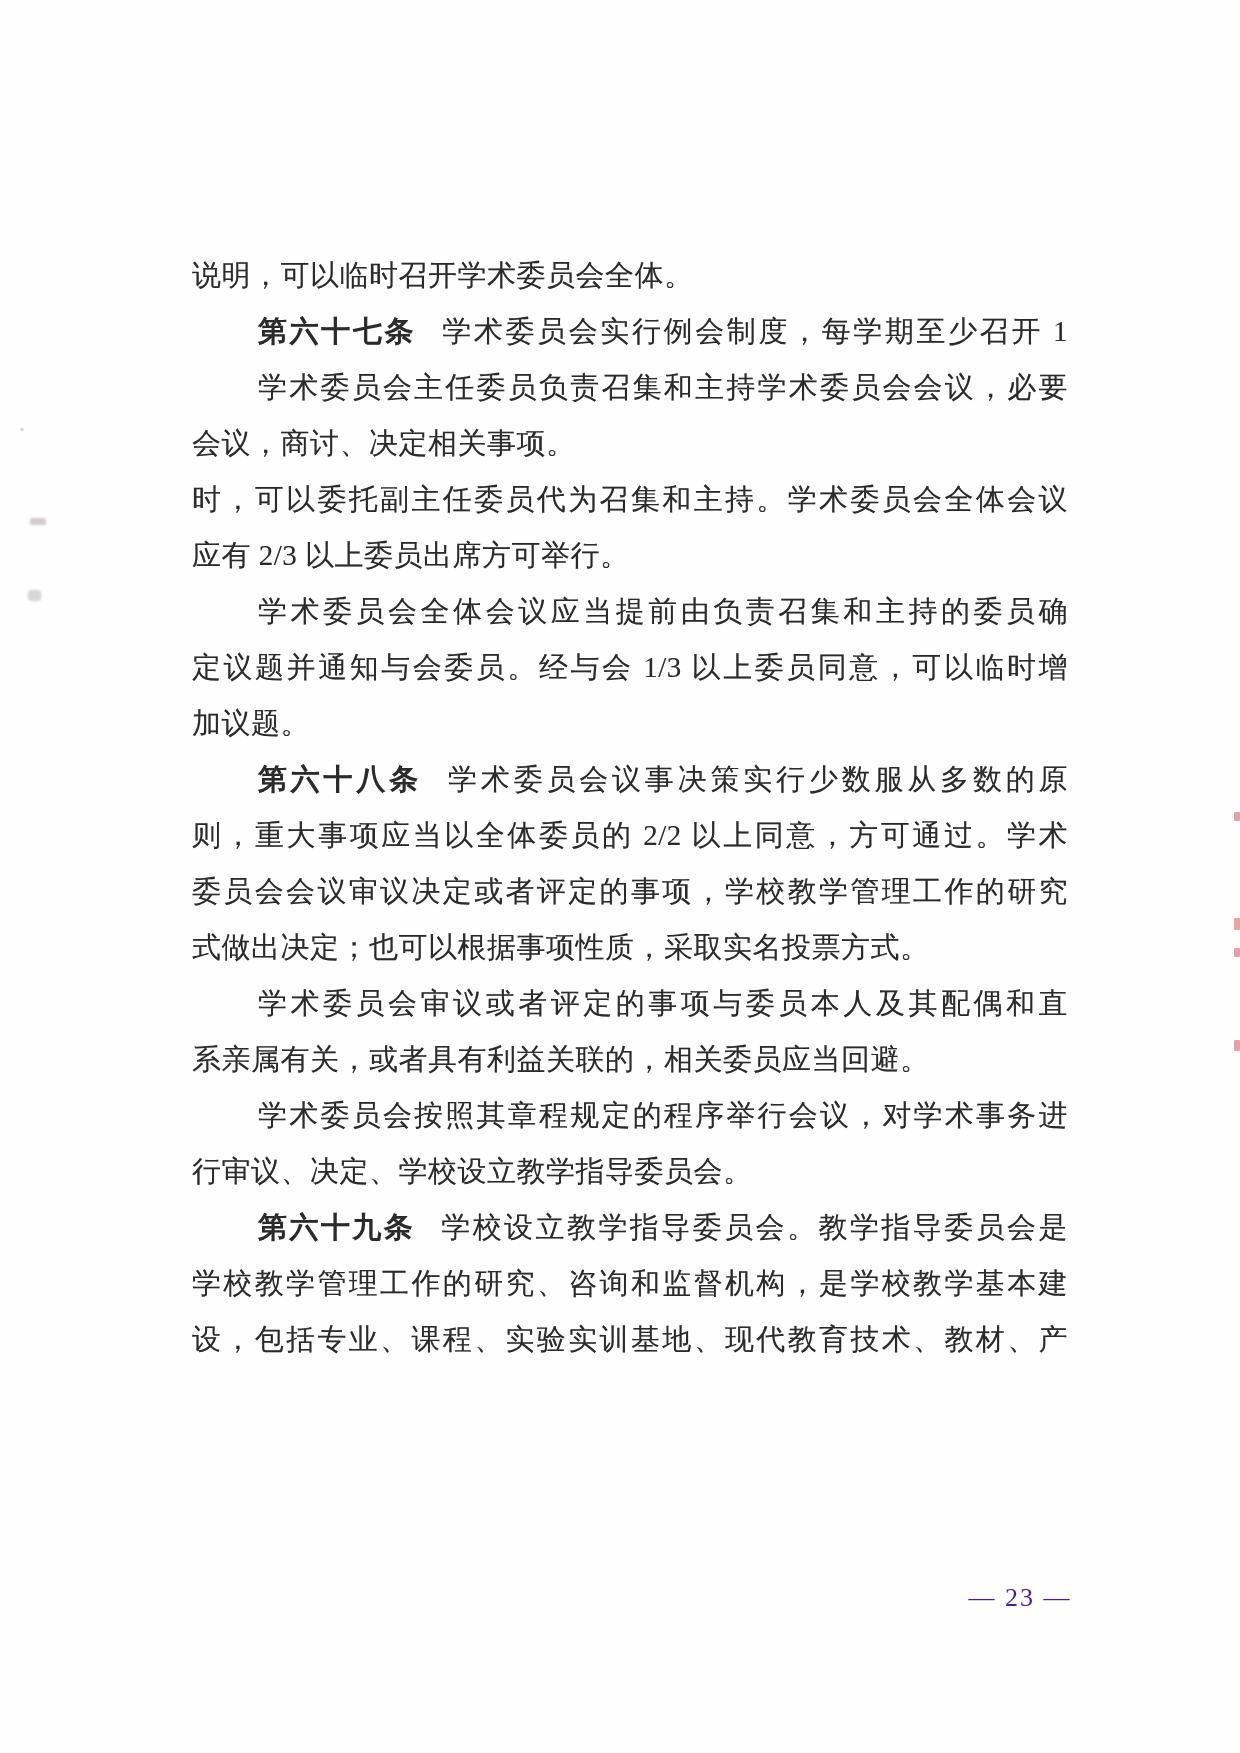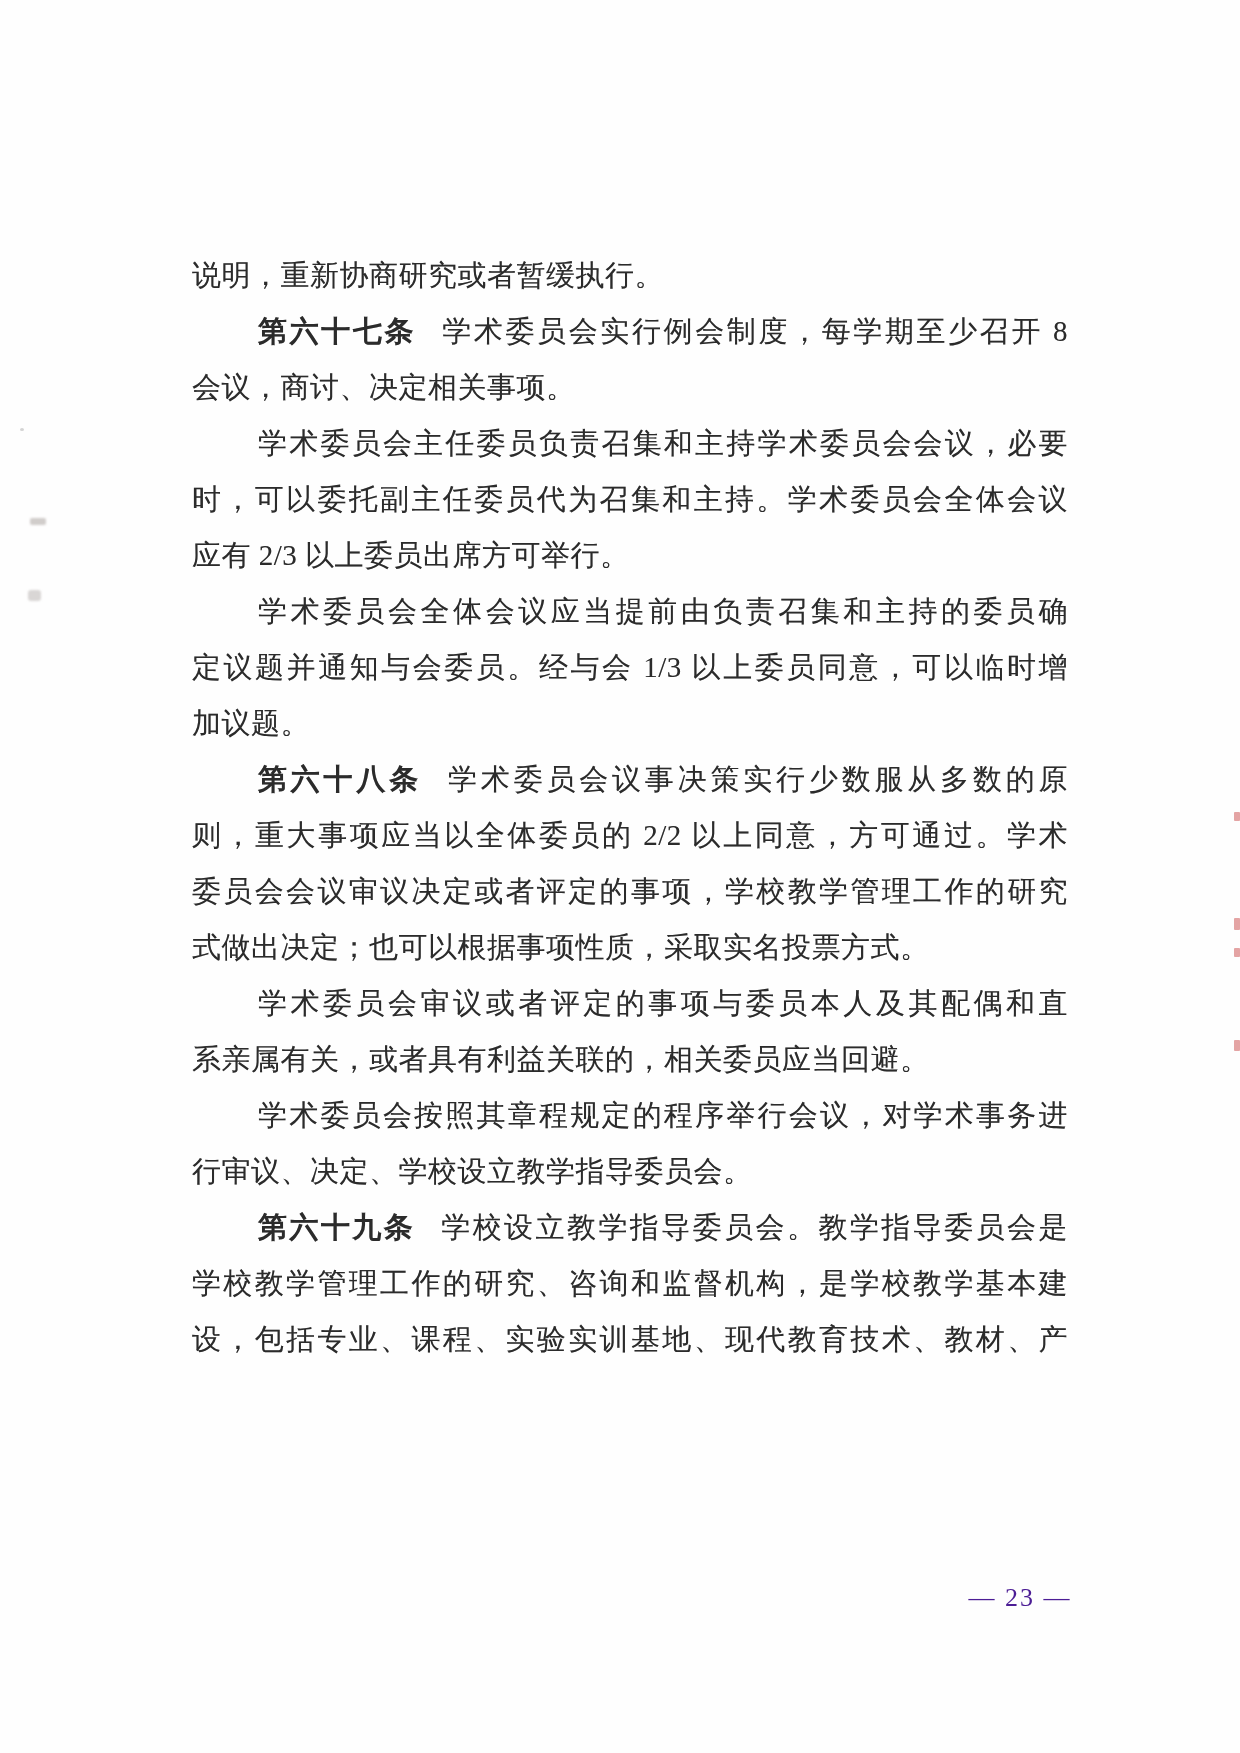--- a/index.html
+++ b/index.html
@@ -90,24 +90,24 @@
   .rd2 { top: 918px; height: 12px; }
   .rd3 { top: 948px; }
   .rd4 { top: 1040px; height: 11px; }
 </style>
 </head>
 <body>
 
 <div class="page">
 
   <div class="textblock">
-    <div class="ln end"><span>说明，重新协商研究或者暂缓执行。</span></div>
-    <div class="ln ind j"><span class="b">第六十七条</span><span>学术委员会实行例会制度，每学期至少召开 8</span></div>
+    <div class="ln end"><span>说明，可以临时召开学术委员会全体。</span></div>
+    <div class="ln ind j"><span class="b">第六十七条</span><span>学术委员会实行例会制度，每学期至少召开 1</span></div>
+    <div class="ln ind j"><span>学术委员会主任委员负责召集和主持学术委员会会议，必要</span></div>
     <div class="ln end"><span>会议，商讨、决定相关事项。</span></div>
-    <div class="ln ind j"><span>学术委员会主任委员负责召集和主持学术委员会会议，必要</span></div>
     <div class="ln j"><span>时，可以委托副主任委员代为召集和主持。学术委员会全体会议</span></div>
     <div class="ln end"><span>应有 2/3 以上委员出席方可举行。</span></div>
     <div class="ln ind j"><span>学术委员会全体会议应当提前由负责召集和主持的委员确</span></div>
     <div class="ln j"><span>定议题并通知与会委员。经与会 1/3 以上委员同意，可以临时增</span></div>
     <div class="ln end"><span>加议题。</span></div>
     <div class="ln ind j"><span class="b">第六十八条</span><span>学术委员会议事决策实行少数服从多数的原</span></div>
     <div class="ln j"><span>则，重大事项应当以全体委员的 2/2 以上同意，方可通过。学术</span></div>
     <div class="ln j"><span>委员会会议审议决定或者评定的事项，学校教学管理工作的研究</span></div>
     <div class="ln end"><span>式做出决定；也可以根据事项性质，采取实名投票方式。</span></div>
     <div class="ln ind j"><span>学术委员会审议或者评定的事项与委员本人及其配偶和直</span></div>

